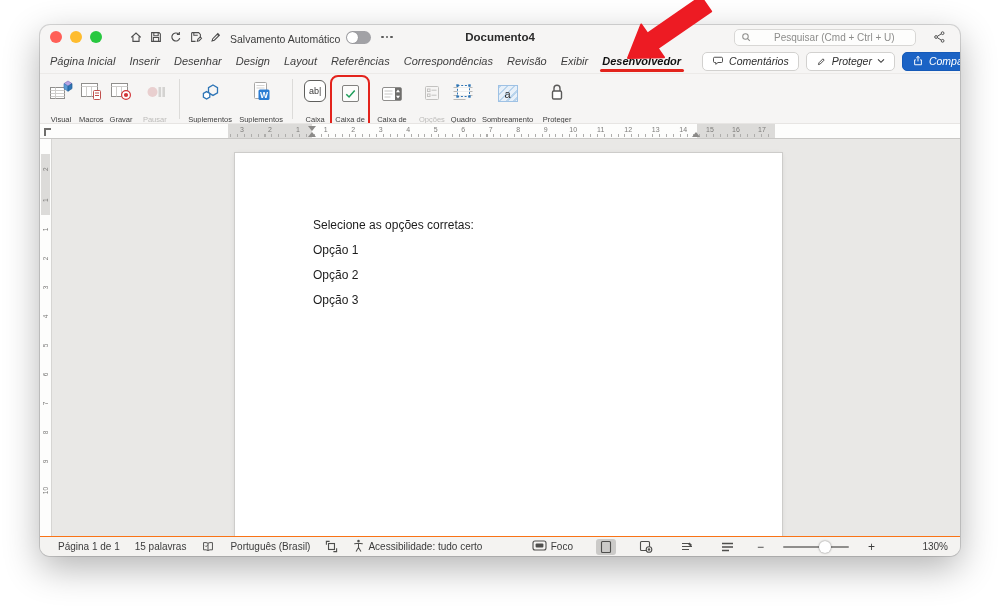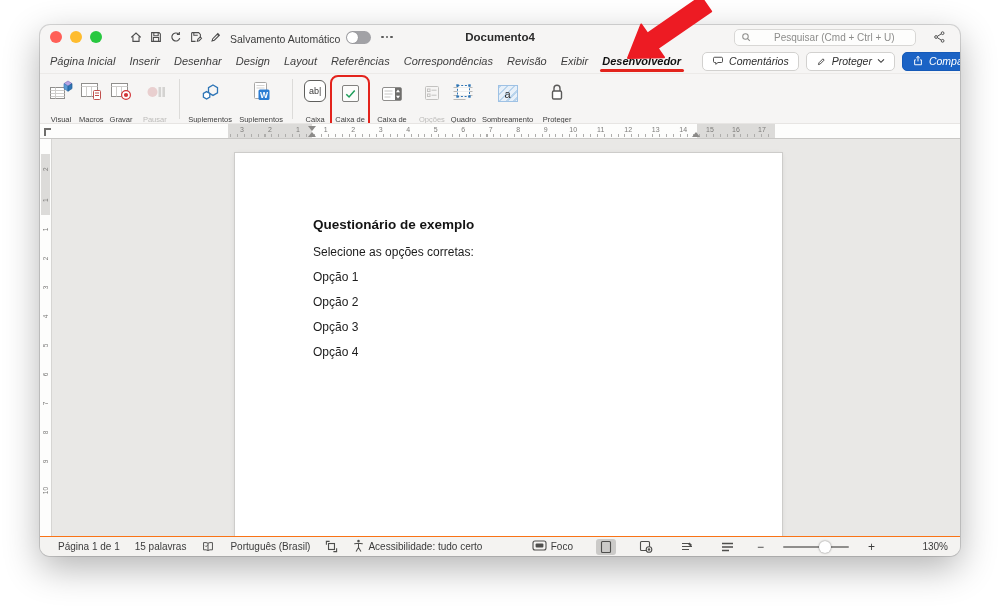--- a/index.html
+++ b/index.html
@@ -415,28 +415,26 @@
             <span class="vnum">5</span>
             <span class="vnum">6</span>
             <span class="vnum">7</span>
             <span class="vnum">8</span>
             <span class="vnum">9</span>
             <span class="vnum">10</span>
           </div>
       </div>
       <div class="page">
         <div class="pagecontent">
-          <div class="docheading">Questionário de exemplo</div>
           <div class="docline">Selecione as opções corretas:</div>
           <div>
 
           <div class="docline">Opção 1</div>
               <div class="docline">Opção 2</div>
               <div class="docline">Opção 3</div>
-              <div class="docline">Opção 4</div>
             </div>
         </div>
       </div>
     </div>
 
     <div class="statusbar">
       <span class="sb-item">Página 1 de 1</span>
       <span class="sb-item">15 palavras</span>
       <span class="sb-item">
         <svg width="14" height="12" viewBox="0 0 16 14" fill="none" stroke="#4e4e4c" stroke-width="1.1">

